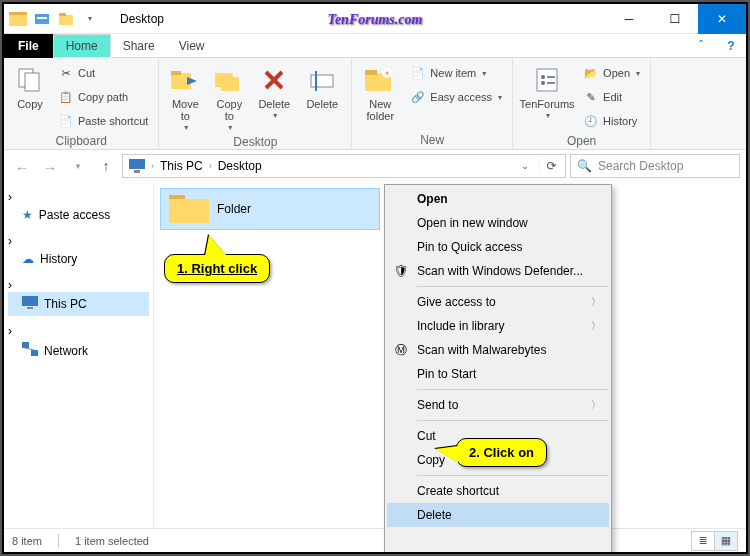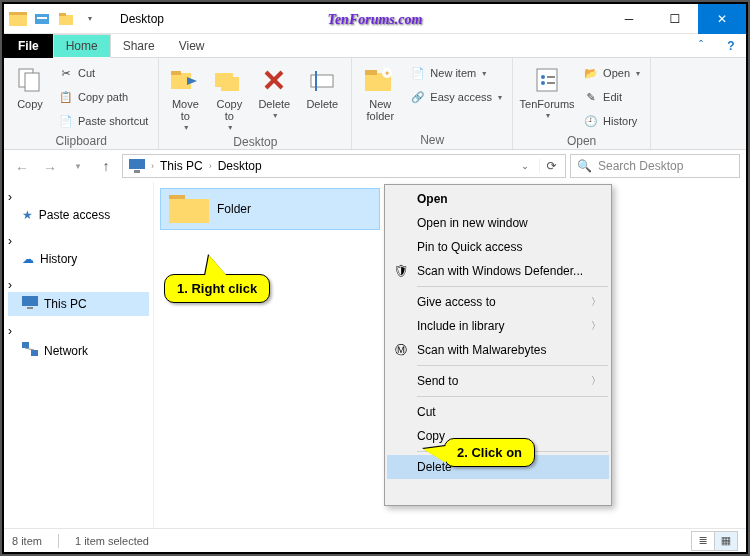--- a/index.html
+++ b/index.html
@@ -65,23 +65,23 @@
 .ctxsep { height: 1px; background: #d0d0d0; margin: 3px 1px 3px 30px; }
 
 
 .statusbar { position: absolute; bottom: 0; left: 0; right: 0; height: 24px; border-top: 1px solid #e5e5e5; display: flex; align-items: center; font-size: 11px; color: #555; padding: 0 8px; gap: 16px; background: #fff; }
 .statusbar .viewbtns { margin-left: auto; display: flex; }
 .statusbar .viewbtns div { width: 24px; height: 20px; border: 1px solid #ccc; margin-left: -1px; display: flex; align-items: center; justify-content: center; }
 
 
 .callout { position: absolute; background: #ffff00; border: 1px solid #000; border-radius: 10px; padding: 6px 12px; font-size: 13px; font-weight: 600; z-index: 80; box-shadow: 2px 2px 3px rgba(0,0,0,.3); }
 .callout .tail { position: absolute; width: 0; height: 0; }
-.callout1 { left: 160px; top: 270px; }
+.callout1 { left: 160px; top: 250px; text-decoration: underline; }
 .callout1 .tail { top: -20px; left: 40px; border-left: 4px solid transparent; border-right: 18px solid transparent; border-bottom: 21px solid #ffff00; filter: drop-shadow(-1px -1px 0 #000); }
-.callout2 { left: 440px; top: 434px; }
+.callout2 { left: 452px; top: 434px; }
 .callout2 .tail { top: 7px; left: -22px; border-top: 3px solid transparent; border-bottom: 14px solid transparent; border-right: 23px solid #ffff00; filter: drop-shadow(-1px -1px 0 #000); }
 
 
 .watermark { position: absolute; top: 8px; left: 0; right: 0; text-align: center; color: #6d28d9; font-size: 14px; font-weight: 600; font-style: italic; font-family: Georgia, serif; text-shadow: 1px 1px 2px rgba(0,0,0,.6); z-index: 90; pointer-events: none; }
 
 
 .fcolor { fill: #ffd86b; }
 .fcolor2 { fill: #e8b24a; }
 </style>
 </head>
@@ -371,33 +371,39 @@
         <span class="sub">〉</span>
       </div>
       <div class="ctxitem">
         <span>Include in library</span>
         <span class="sub">〉</span>
       </div>
       <div class="ctxitem">
         <span class="cico">Ⓜ</span>
         <span>Scan with Malwarebytes</span>
       </div>
+      <div class="ctxitem">
+        <span>Pin to Start</span>
+      </div>
       <div class="ctxsep"></div>
       <div class="ctxitem">
         <span>Send to</span>
         <span class="sub">〉</span>
       </div>
       <div class="ctxsep"></div>
       <div class="ctxitem">
         <span>Cut</span>
       </div>
       <div class="ctxitem">
         <span>Copy</span>
       </div>
       <div class="ctxsep"></div>
+      <div class="ctxitem">
+        <span>Create shortcut</span>
+      </div>
       <div class="ctxitem hover">
         <span>Delete</span>
       </div>
       <div class="ctxitem"></div>
     </div>
 
   <div class="callout callout1">
     <div class="tail"></div>
     <span>1. Right click</span>
   </div>

